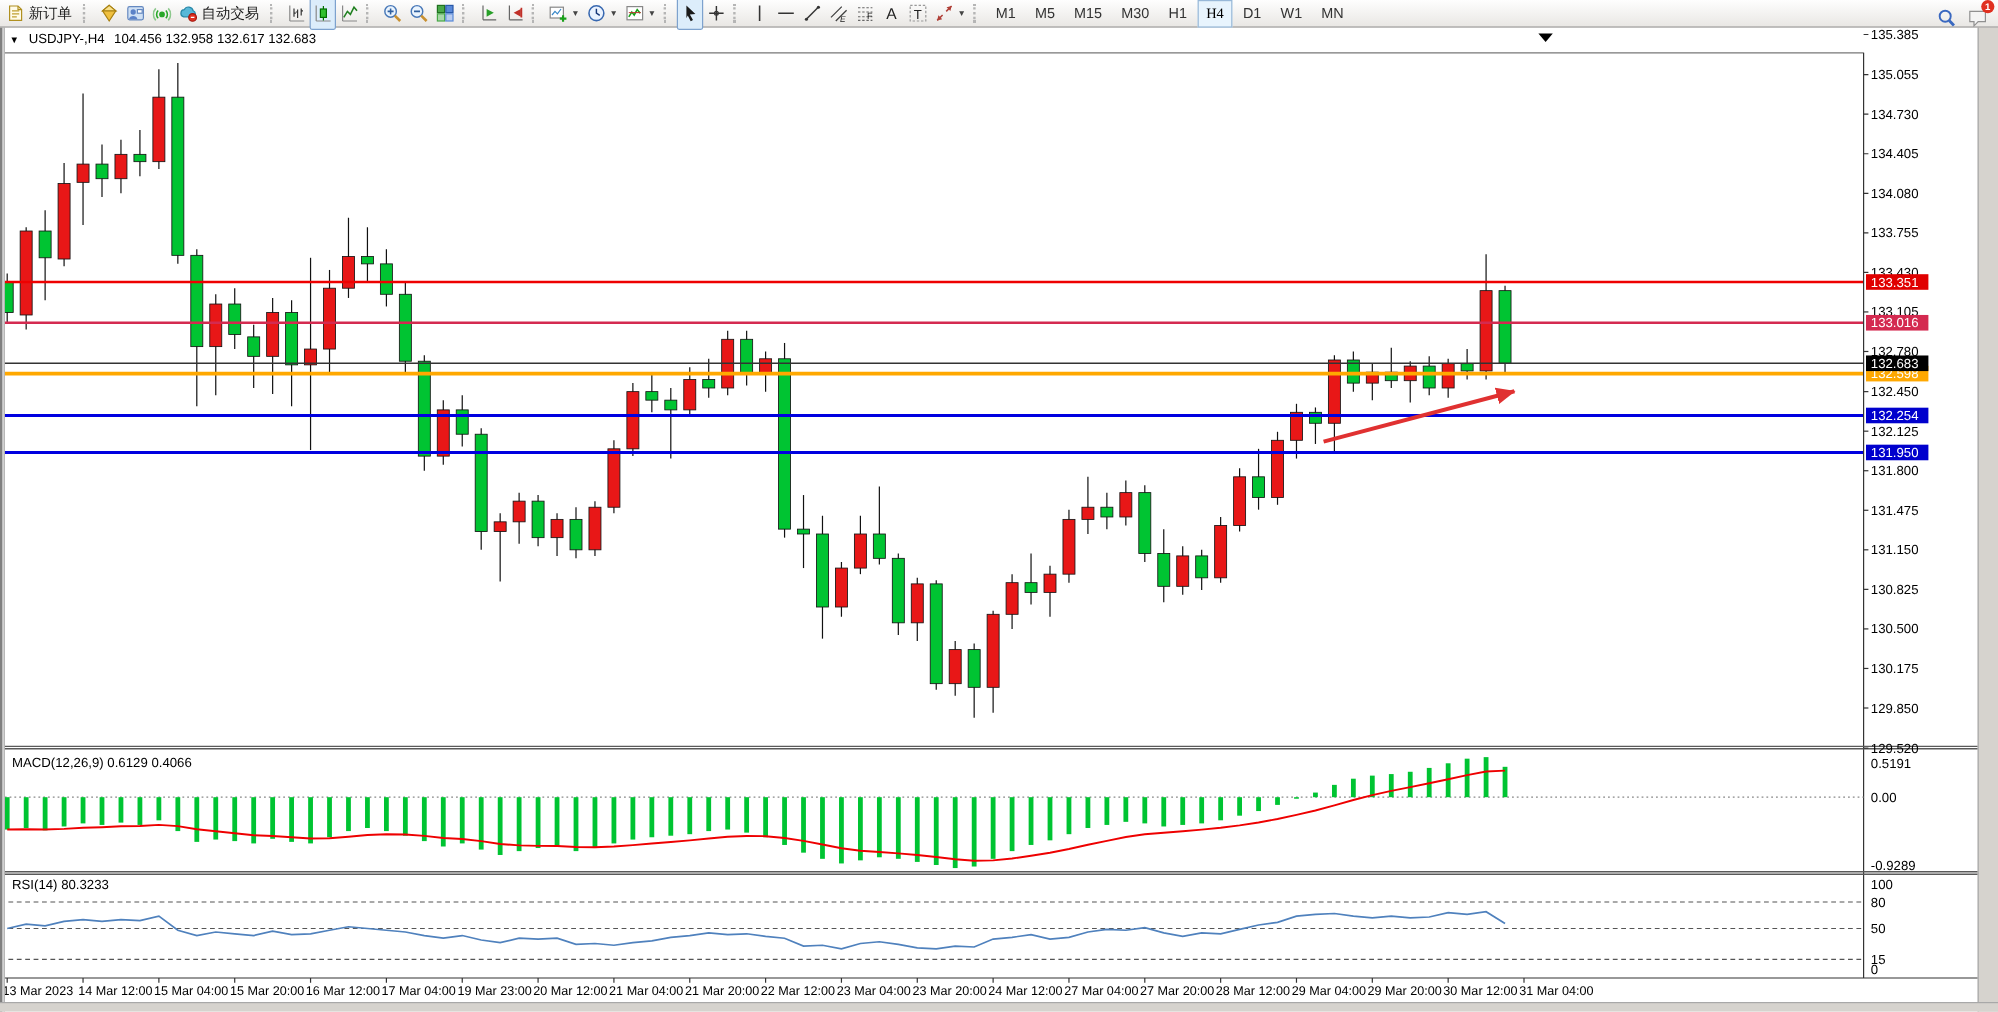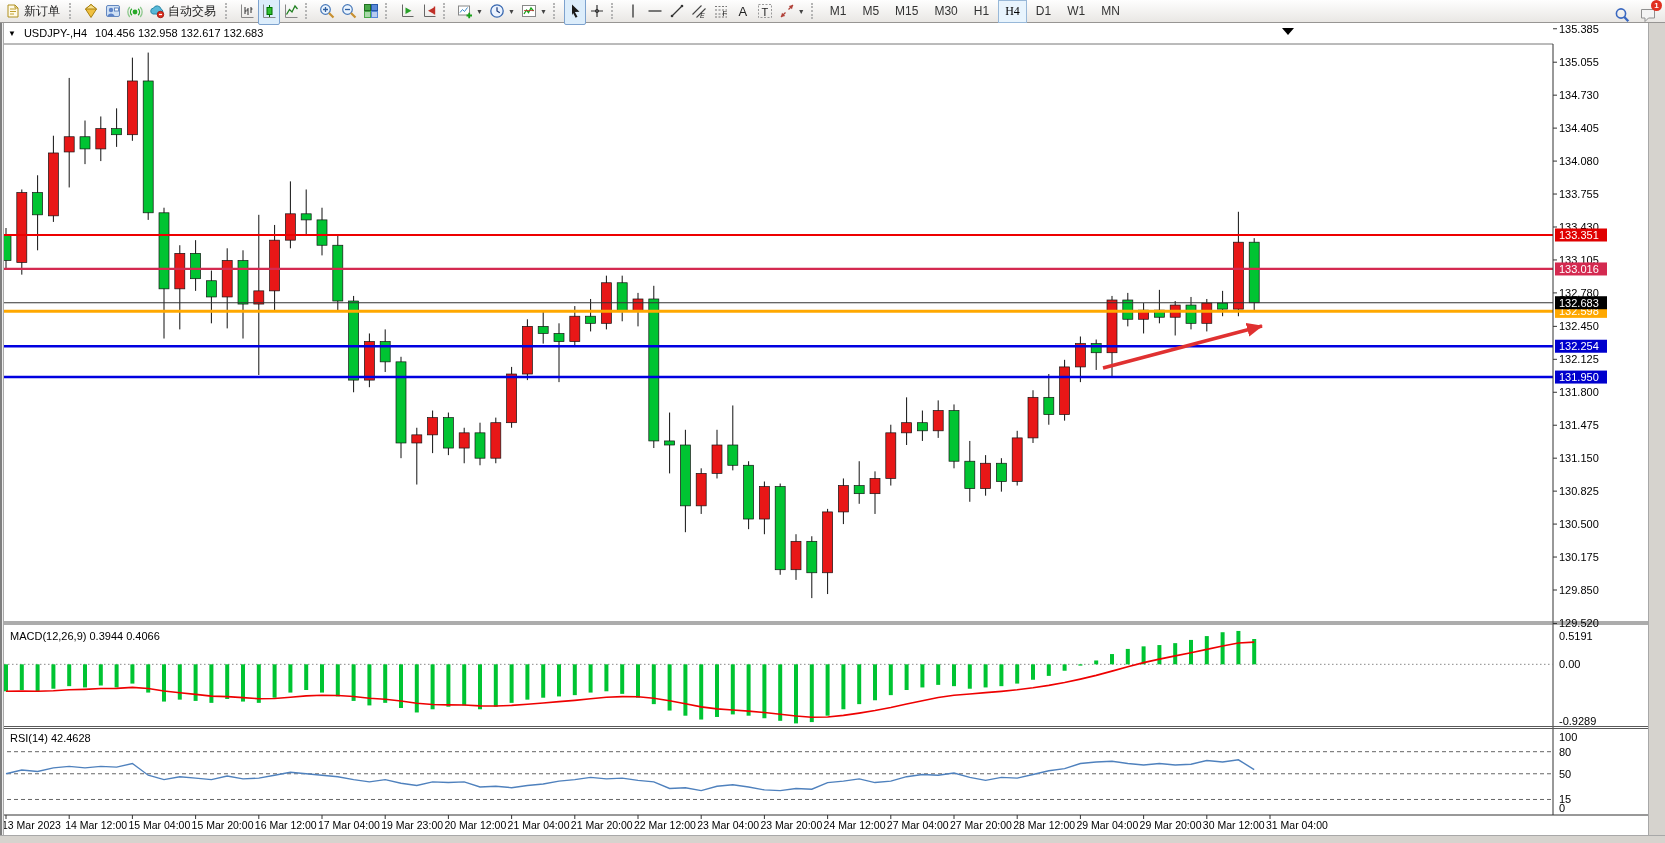--- a/index.html
+++ b/index.html
@@ -629,18 +629,18 @@
         <line x1="1270" y1="792" x2="1270" y2="796" stroke="#333"></line>
         <text x="1266" y="806" font-size="10.5" fill="#000" text-anchor="start">31 Mar 04:00</text>
       </g>
       <polygon points="1282,5 1294,5 1288,12" fill="#000"></polygon>
     </svg>
   <div id="title">
     <span class="tri">▼</span>
     <span>USDJPY-,H4</span>
     <span>104.456 132.958 132.617 132.683</span>
   </div>
-  <div class="panelabel" style="top:607px">MACD(12,26,9) 0.3944 0.4066</div>
-  <div class="panelabel" style="top:709px">RSI(14) 42.4628</div>
+  <div class="panelabel" style="top:607px">MACD(12,26,9) 0.6129 0.4066</div>
+  <div class="panelabel" style="top:709px">RSI(14) 80.3233</div>
   <div id="left-edge"></div>
   <div id="right-strip"></div>
   <div id="bottom-strip"></div>
 </div>
 
 </body></html>

